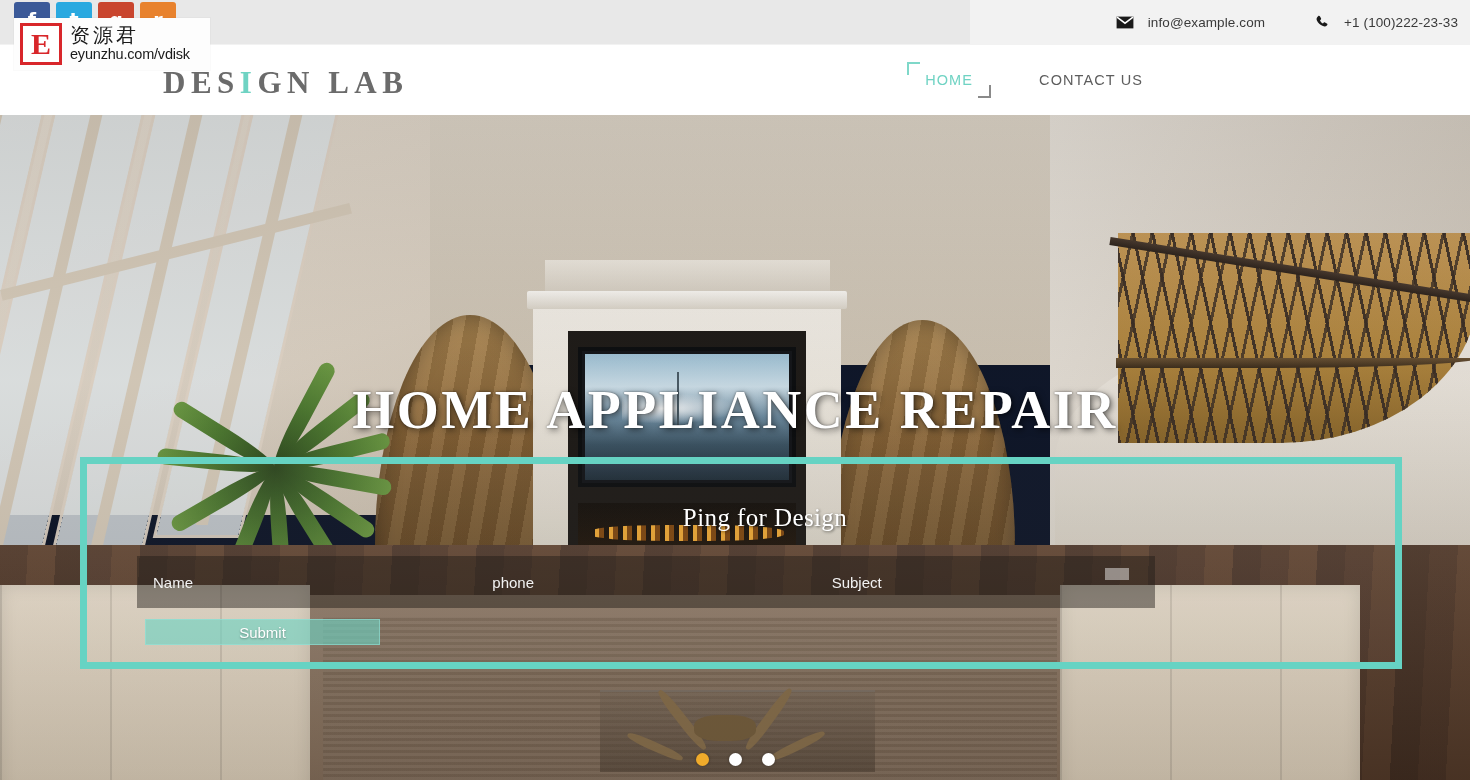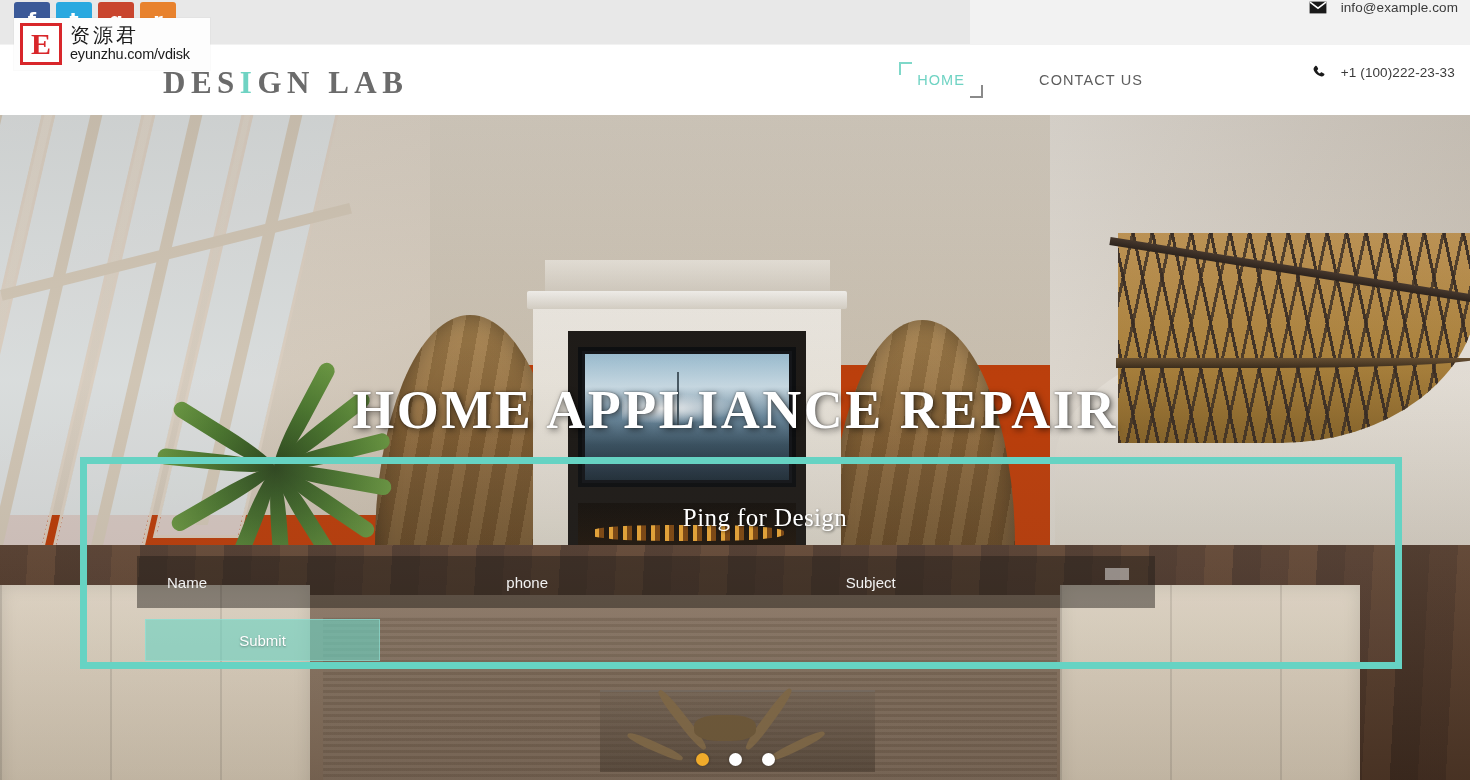--- a/index.html
+++ b/index.html
@@ -18,21 +18,20 @@
     z-index: 30;
   }
   .topbar-left-bg {
     position: absolute; left: 0; top: 0; width: 970px; height: 44px;
     background: #e8e8e8;
   }
   .topbar-right {
     position: absolute; right: 12px; top: 0; height: 45px;
     display: flex; align-items: center; gap: 50px;
     z-index: 3;
-    flex-direction: column;
   }
   .contact-item {
     display: flex; align-items: center; gap: 14px;
     font-size: 13.5px; color: #3a3a3a; letter-spacing: .1px;
   }
   .contact-item .ic { display: flex; align-items: center; color: #222; }
   .contact-item .ic svg { display: block; }
 
   
   .social {
@@ -85,21 +84,21 @@
   }
   .brand {
     position: absolute; left: 163px; top: 20px;
     font-family: "Liberation Serif", serif;
     font-size: 31px; font-weight: bold; color: #6b6b6b;
     letter-spacing: 5.5px;
   }
   .brand .accent { color: #6fd3c3; }
   .nav {
     position: absolute; right: 60px; top: 0; height: 70px;
-    display: flex; align-items: center; gap: 8px;
+    display: flex; align-items: center; gap: 0;
   }
   .nav-item {
     position: relative;
     font-size: 14.5px; letter-spacing: 1.1px; color: #5d5d5d;
     padding: 0 33px; cursor: pointer; text-decoration: none;
     display: flex; align-items: center; height: 70px;
     white-space: nowrap;
   }
   .nav-item.active { color: #6fd3c3; }
   .nav-item.active::before,
@@ -116,21 +115,21 @@
   }
   .caret {
     display: inline-block; margin-left: 8px;
     border-left: 4.5px solid transparent; border-right: 4.5px solid transparent;
     border-top: 5px solid #5d5d5d;
   }
 
   
   .hero {
     position: absolute; left: 0; top: 115px; width: 1470px; height: 665px;
-    overflow: hidden; background: #c2410c;
+    overflow: hidden; background: #0f172a;
   }
   .hero-img { position: absolute; inset: 0; }
 
   
   .h-wallR { position:absolute; left:1050px; top:0; width:420px; height:430px;
     background: linear-gradient(115deg,#e9e4dc 0%, #ddd6cc 45%, #cfc7bb 100%); }
   .h-wallL { position:absolute; left:0; top:0; width:520px; height:400px;
     background: linear-gradient(160deg,#e6ded2 0%, #dcd2c4 60%, #cdc2b2 100%); }
   .h-ceil { position:absolute; left:430px; top:0; width:680px; height:250px;
     background: linear-gradient(180deg,#ded6c9 0%, #cfc5b5 100%); }
@@ -292,28 +291,28 @@
     position:absolute; left:1018px; top:104px; width:24px; height:12px;
     background: rgba(255,255,255,.45);
   }
   .fields {
     position:absolute; left:50px; top:92px; width:1018px; height:52px;
     display:flex;
   }
   .field {
     flex: 1 1 0; height:52px;
     display:flex; align-items:center;
-    padding-left: 30px;
+    padding-left: 16px;
     border:none; outline:none; background: transparent;
     font-family: "Liberation Sans", sans-serif;
     font-size: 15px; color: #ffffff;
   }
   .field::placeholder { color: #f2f2f2; opacity: 1; }
   .submit-btn {
-    position:absolute; left:58px; top:155px; width:235px; height:42px;
+    position:absolute; left:58px; top:155px; width:235px; height:26px;
     background: rgba(110,211,195,.62);
     border: 1px solid rgba(150,230,218,.55);
     color:#ffffff; font-size: 15px;
     font-family: "Liberation Sans", sans-serif;
     cursor: pointer;
     display:flex; align-items:center; justify-content:center;
     text-shadow: 0 1px 2px rgba(0,0,0,.35);
   }
 
   

